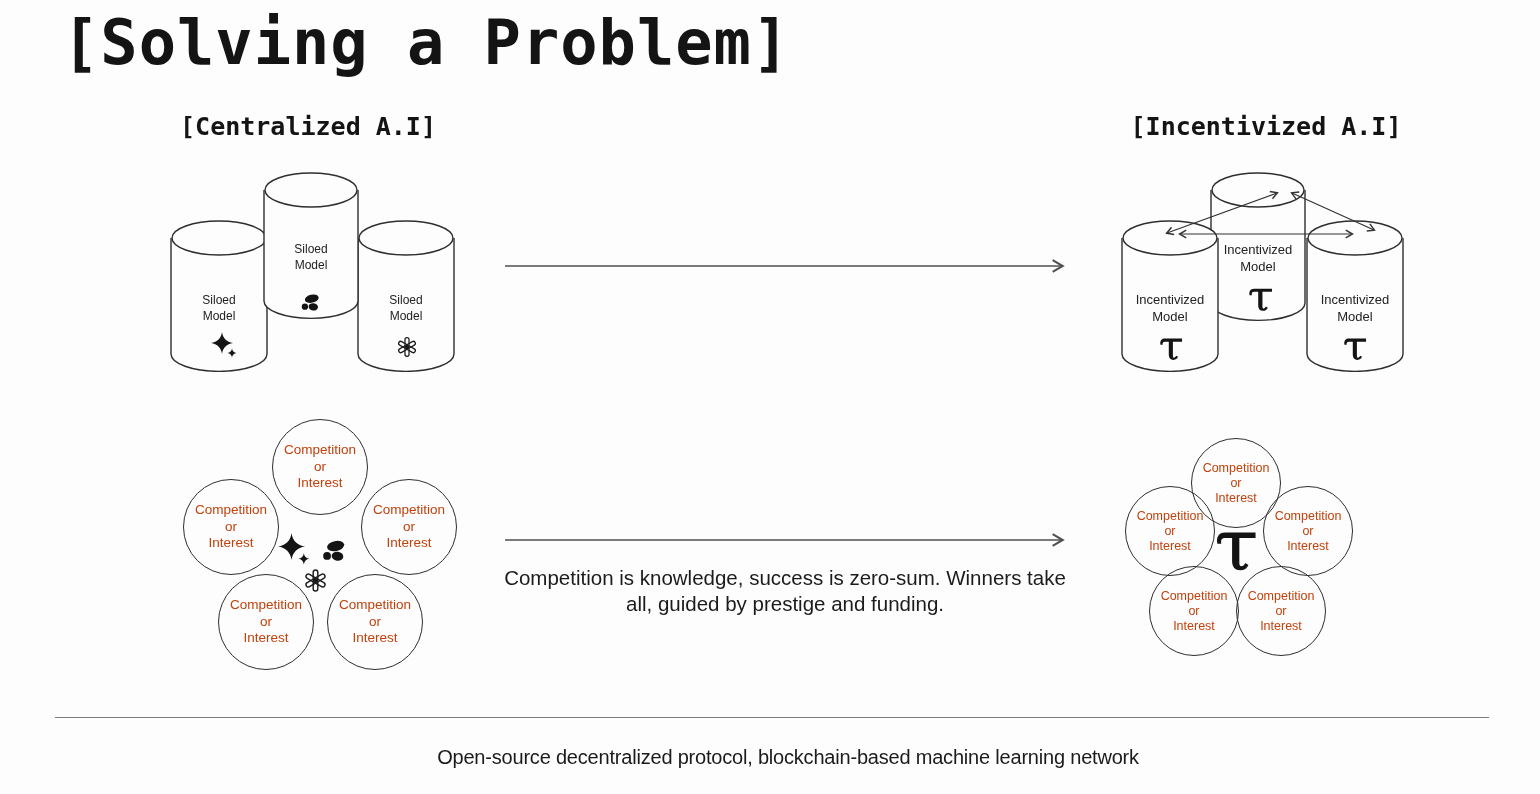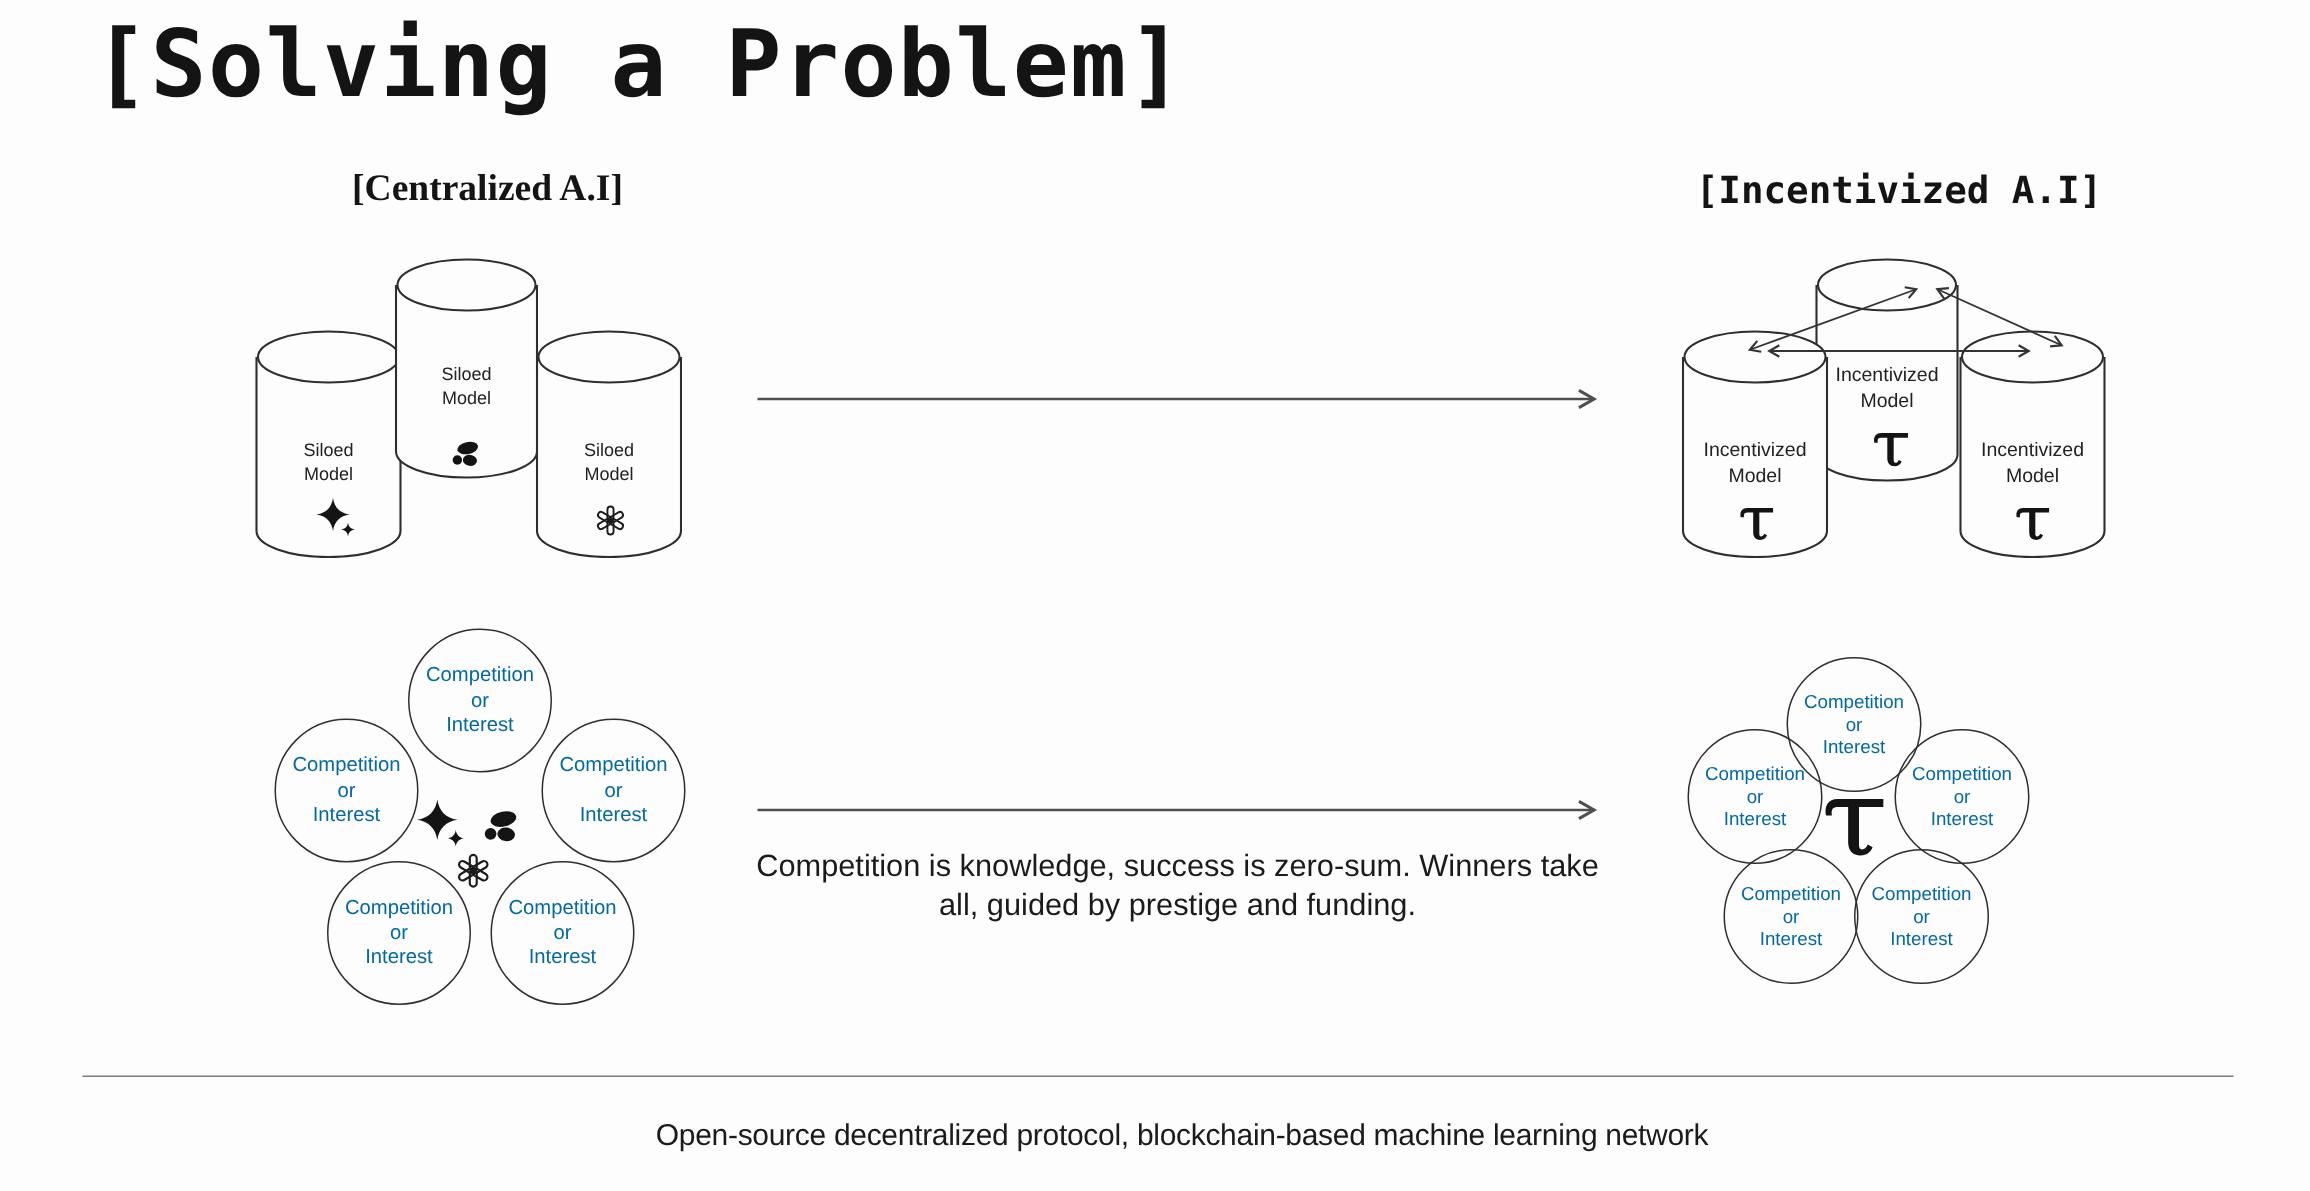--- a/index.html
+++ b/index.html
@@ -32,21 +32,21 @@
   }
   .cyl-label.big{font-size:12px;line-height:1.32;}
   .cyl-label.small{font-size:13px;line-height:1.28;}
   .cyl-icon{position:absolute;}
   
   .circle{
     position:absolute;border:1.4px solid #2e2e2e;border-radius:50%;
     background:transparent;display:flex;align-items:center;justify-content:center;
     text-align:center;box-sizing:border-box;
   }
-  .circle .c-label{white-space:pre-line;color:#0369a1;}
+  .circle .c-label{white-space:pre-line;color:#c2410c;}
   .circle.left-group{width:96px;height:96px;}
   .circle.left-group .c-label{font-size:13.5px;line-height:1.22;}
   .circle.right-group{width:90px;height:90px;}
   .circle.right-group .c-label{font-size:12.5px;line-height:1.2;}
   .free-icon{position:absolute;}
   
   .row-text{
     position:absolute;transform:translateX(-50%);
     text-align:center;white-space:pre-line;
     font-size:20.5px;line-height:1.28;color:#1b1b1b;
@@ -87,21 +87,21 @@
         <rect x="-2.4" y="-11" width="4.8" height="11.6" rx="2.4" transform="rotate(300)"></rect>
       </g>
     </symbol>
   </defs>
 </svg>
 
 <div class="canvas">
 
   <h1 class="title mono">[Solving a Problem]</h1>
 
-  <div class="col-label mono" style="left:325px;font-family:Liberation Serif, serif;">[Centralized A.I]</div>
+  <div class="col-label mono" style="left:308px;">[Centralized A.I]</div>
   <div class="col-label mono" style="left:1266px;">[Incentivized A.I]</div>
 
   <div class="cyl" style="left:170px;top:220px;width:98px;height:152px;z-index:1;">
     <svg class="shape" width="98" height="152" viewBox="0 0 98 152">
       <path d="M1,18 L1,134 A47,17 0 0 0 97,134 L97,18" fill="#fdfdfd" stroke="#2e2e2e" stroke-width="1.4"></path>
       <ellipse cx="49" cy="18" rx="47" ry="17" fill="#fdfdfd" stroke="#2e2e2e" stroke-width="1.4"></ellipse>
     </svg>
     <div class="cyl-label big" style="top:73px;">Siloed
 Model</div>
     <svg class="cyl-icon" style="left:41px;top:112px;" width="26" height="26">

